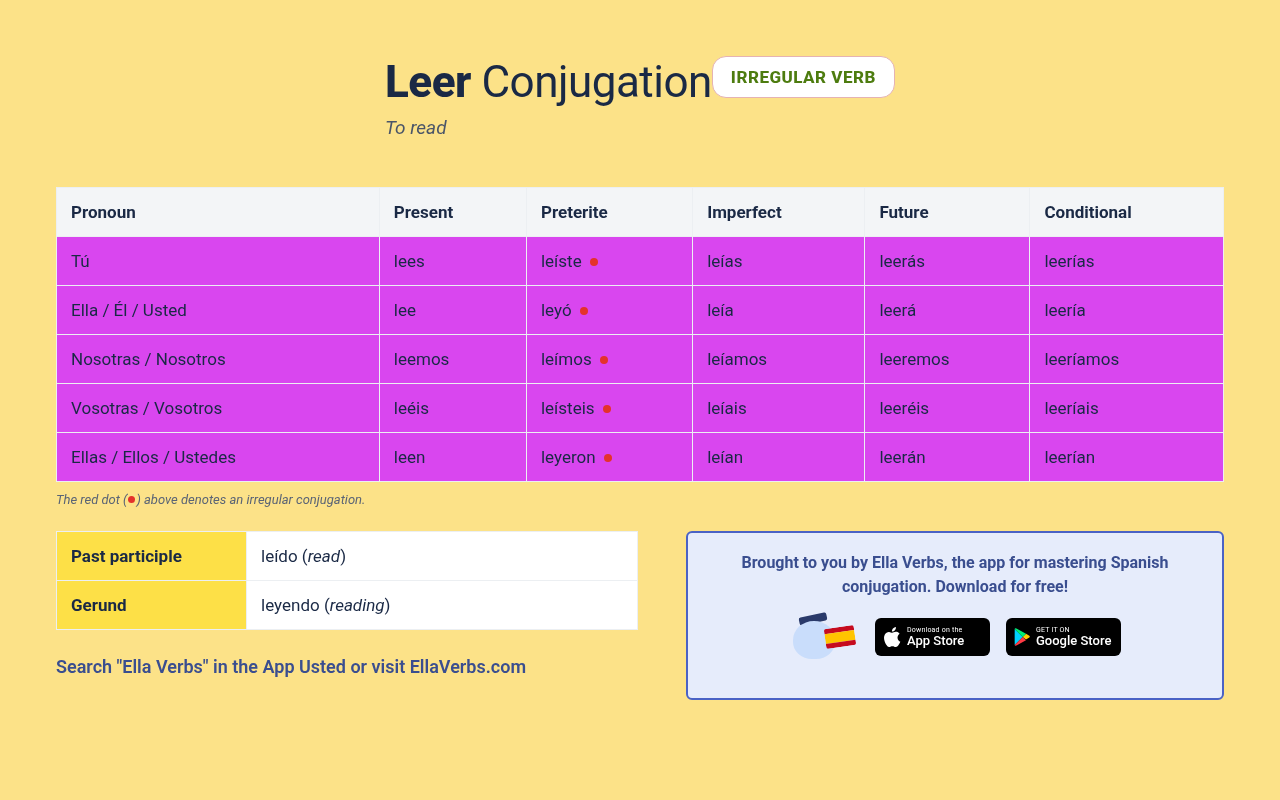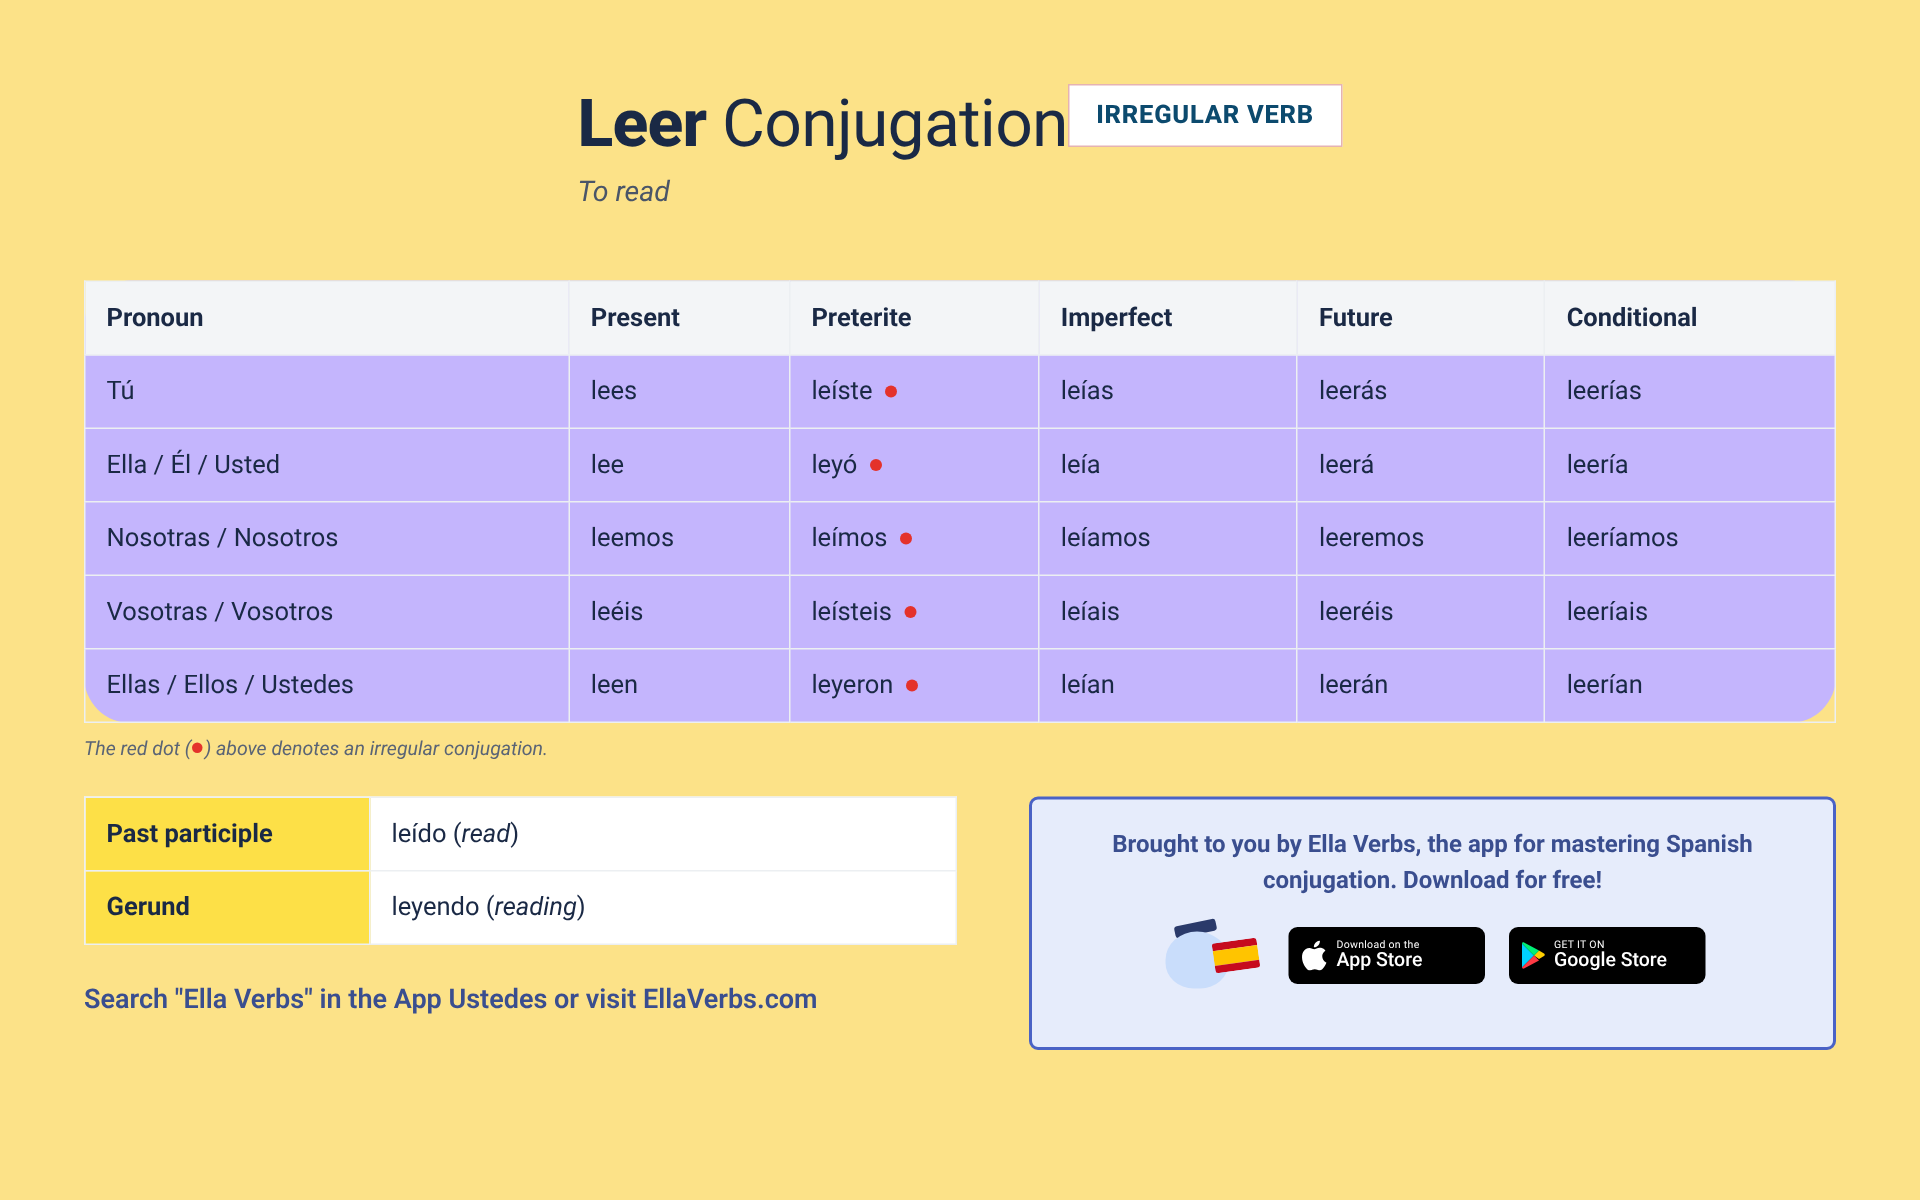--- a/index.html
+++ b/index.html
@@ -28,34 +28,33 @@
     font-weight: 800;
   }
   .subtitle {
     font-size: 19px;
     font-style: italic;
     color: #4a5568;
     margin-top: 8px;
   }
   .badge {
     background: #fff;
-    color: #0c4a6e;
+    color: #4d7c0f;
     border: 1px solid #e5b3b3;
-    border-radius: 0;
+    border-radius: 14px;
     padding: 10px 18px;
     font-size: 17px;
     font-weight: 800;
     letter-spacing: 0.5px;
   }
   table.conj {
     width: 100%;
     border-collapse: collapse;
-    background: #c4b5fd;
+    background: #d946ef;
     font-size: 17px;
-    border-radius: 31px;
   }
   table.conj th, table.conj td {
     text-align: left;
     padding: 14px 14px;
     border: 1px solid #eceff2;
   }
   table.conj th {
     background: #f3f5f7;
     font-weight: 700;
     color: #1a2945;
@@ -177,21 +176,21 @@
     border-radius: 2px;
     overflow: hidden;
   }
   .app-logo .flag .r1 { height: 5px; background: #c60b1e; }
   .app-logo .flag .r2 { height: 10px; background: #ffc400; }
   .app-logo .flag .r3 { height: 5px; background: #c60b1e; }
   .store-btn {
     background: #000;
     color: #fff;
     border-radius: 6px;
-    width: 131px;
+    width: 115px;
     height: 38px;
     display: flex;
     align-items: center;
     padding: 0 8px;
     gap: 6px;
     text-align: left;
     text-decoration: none;
   }
   .store-btn svg {
     width: 18px;
@@ -299,21 +298,21 @@
       </tr>
       <tr>
         <th>Gerund</th>
         <td>
           <span>leyendo</span> (<span class="gloss">reading</span>)
         </td>
       </tr>
     </tbody>
       </table>
     <div class="search-line">
-      <span>Search "Ella Verbs"</span><span> in the App Ustedes or </span><span>visit EllaVerbs.com</span>
+      <span>Search "Ella Verbs"</span><span> in the App Usted or </span><span>visit EllaVerbs.com</span>
     </div>
   </div>
 
   <div class="promo">
     <div class="promo-text">Brought to you by Ella Verbs, the app for mastering Spanish conjugation. Download for free!</div>
     <div class="promo-icons">
       <div class="app-logo">
         <div class="cap"></div>
         <div class="face"></div>
         <div class="flag">

